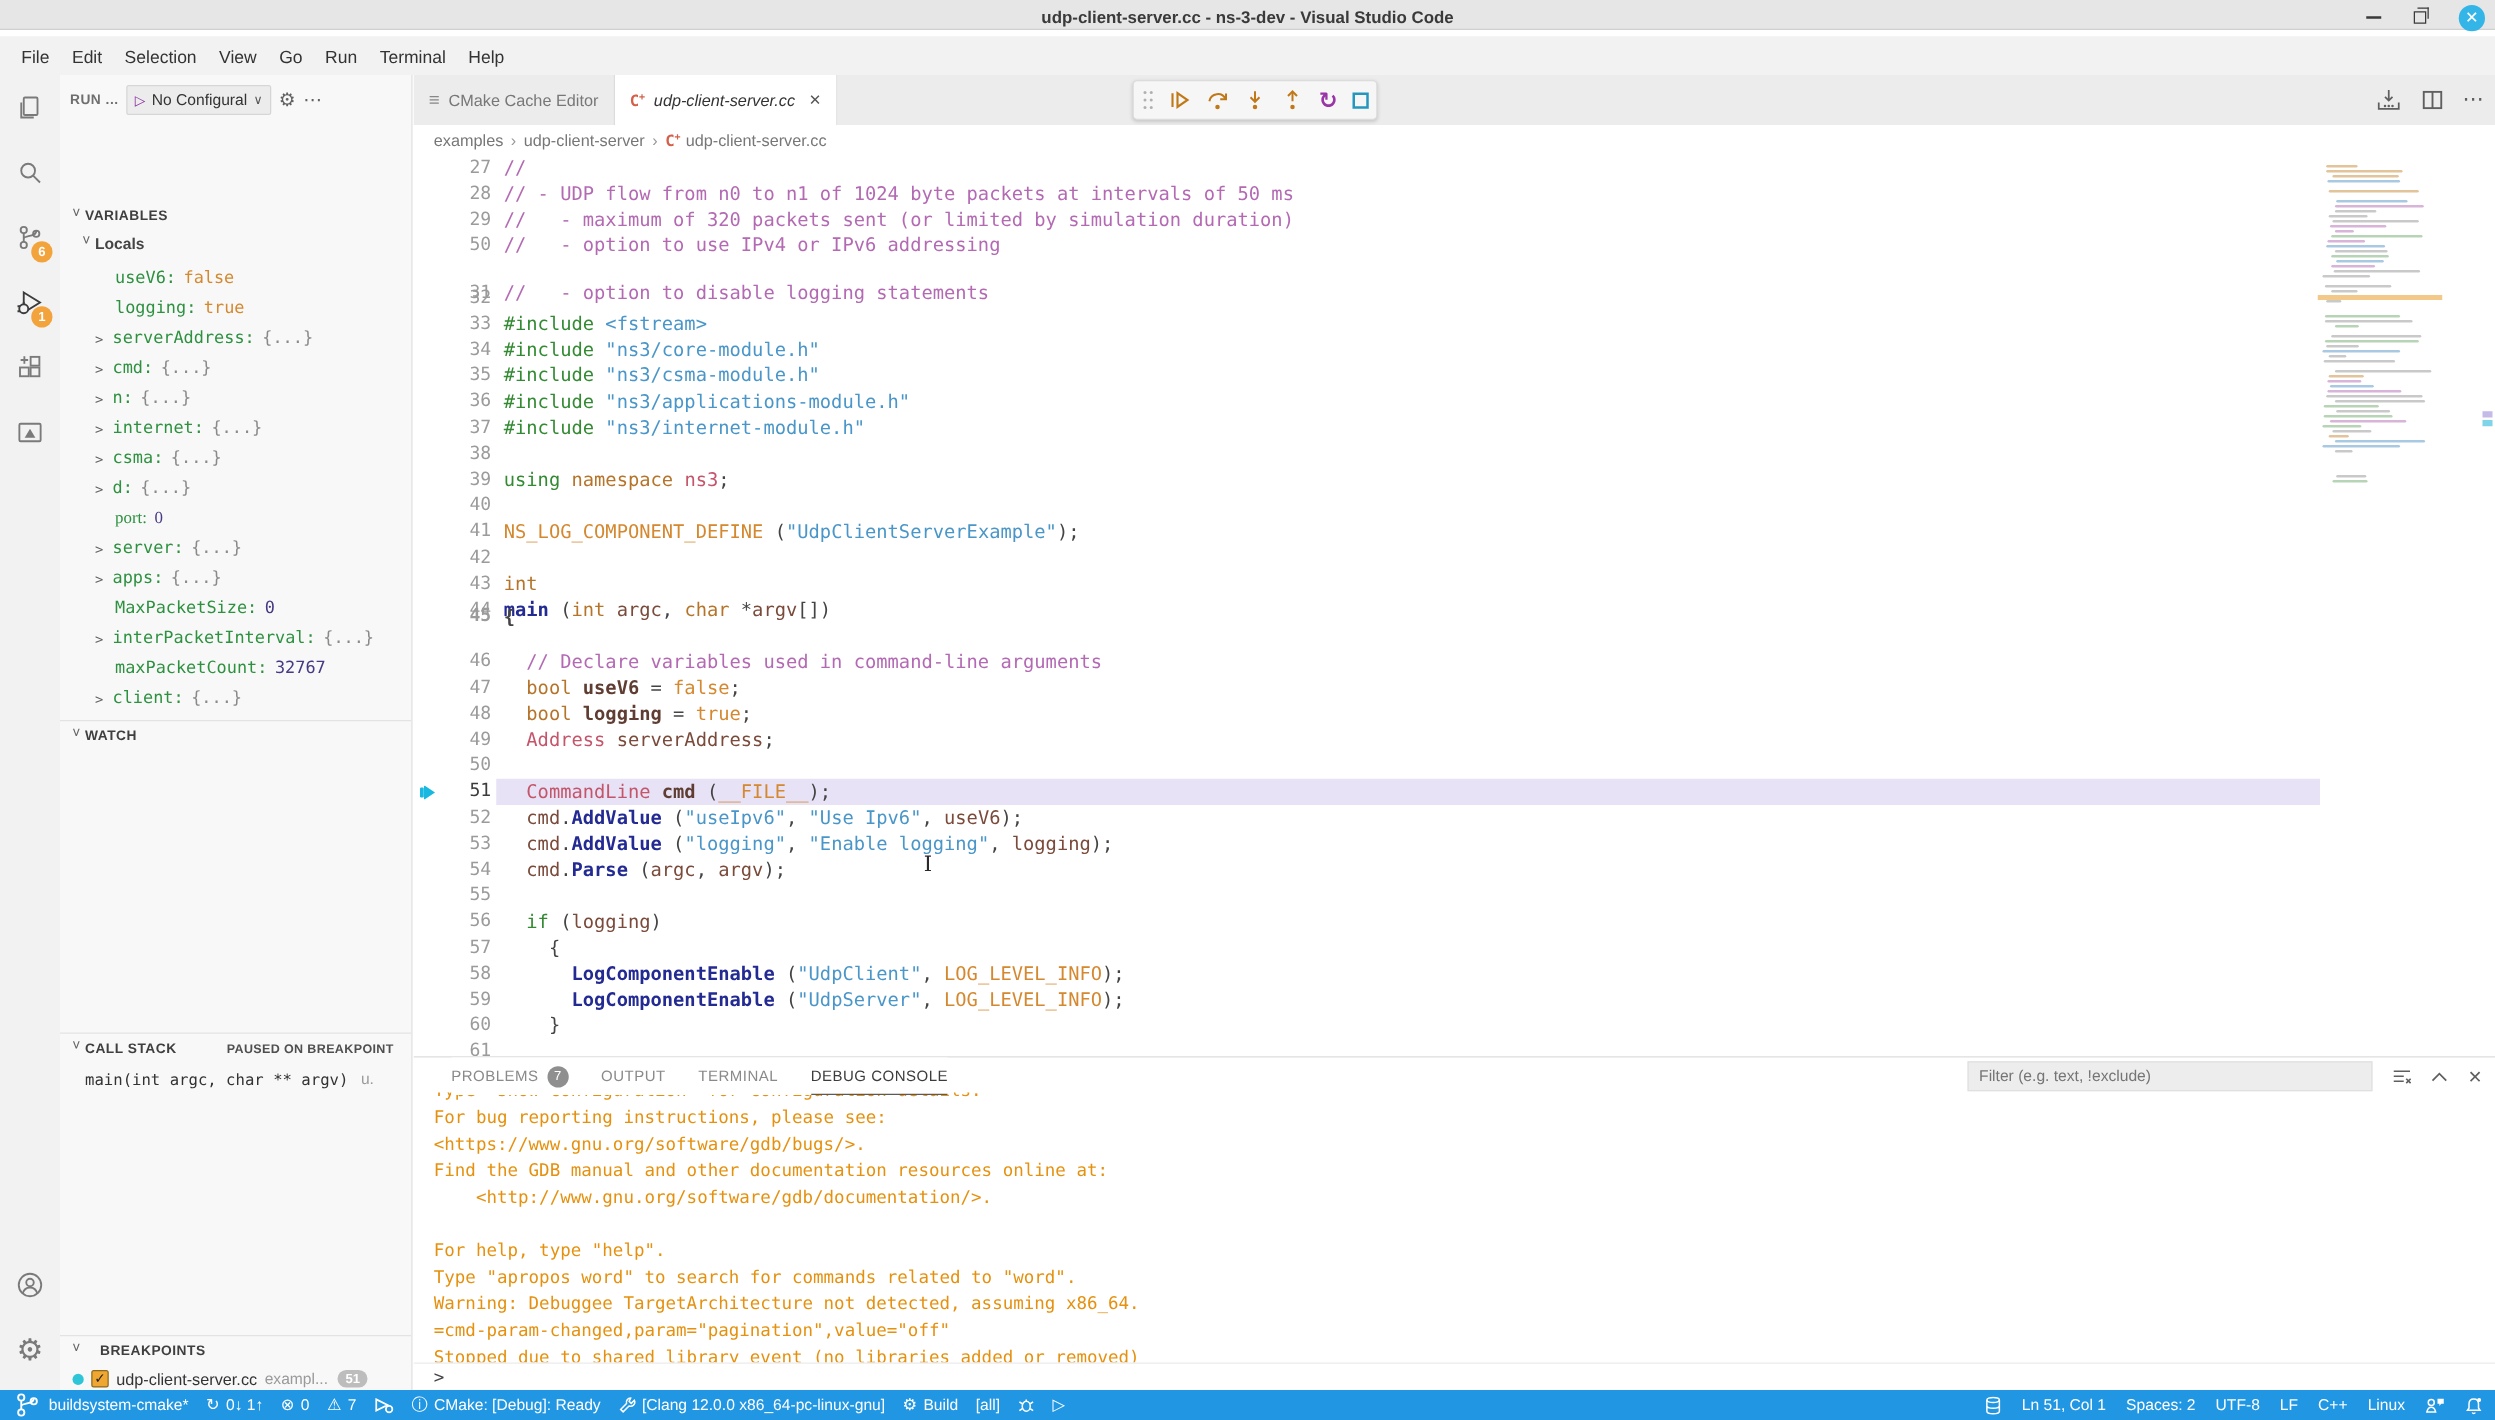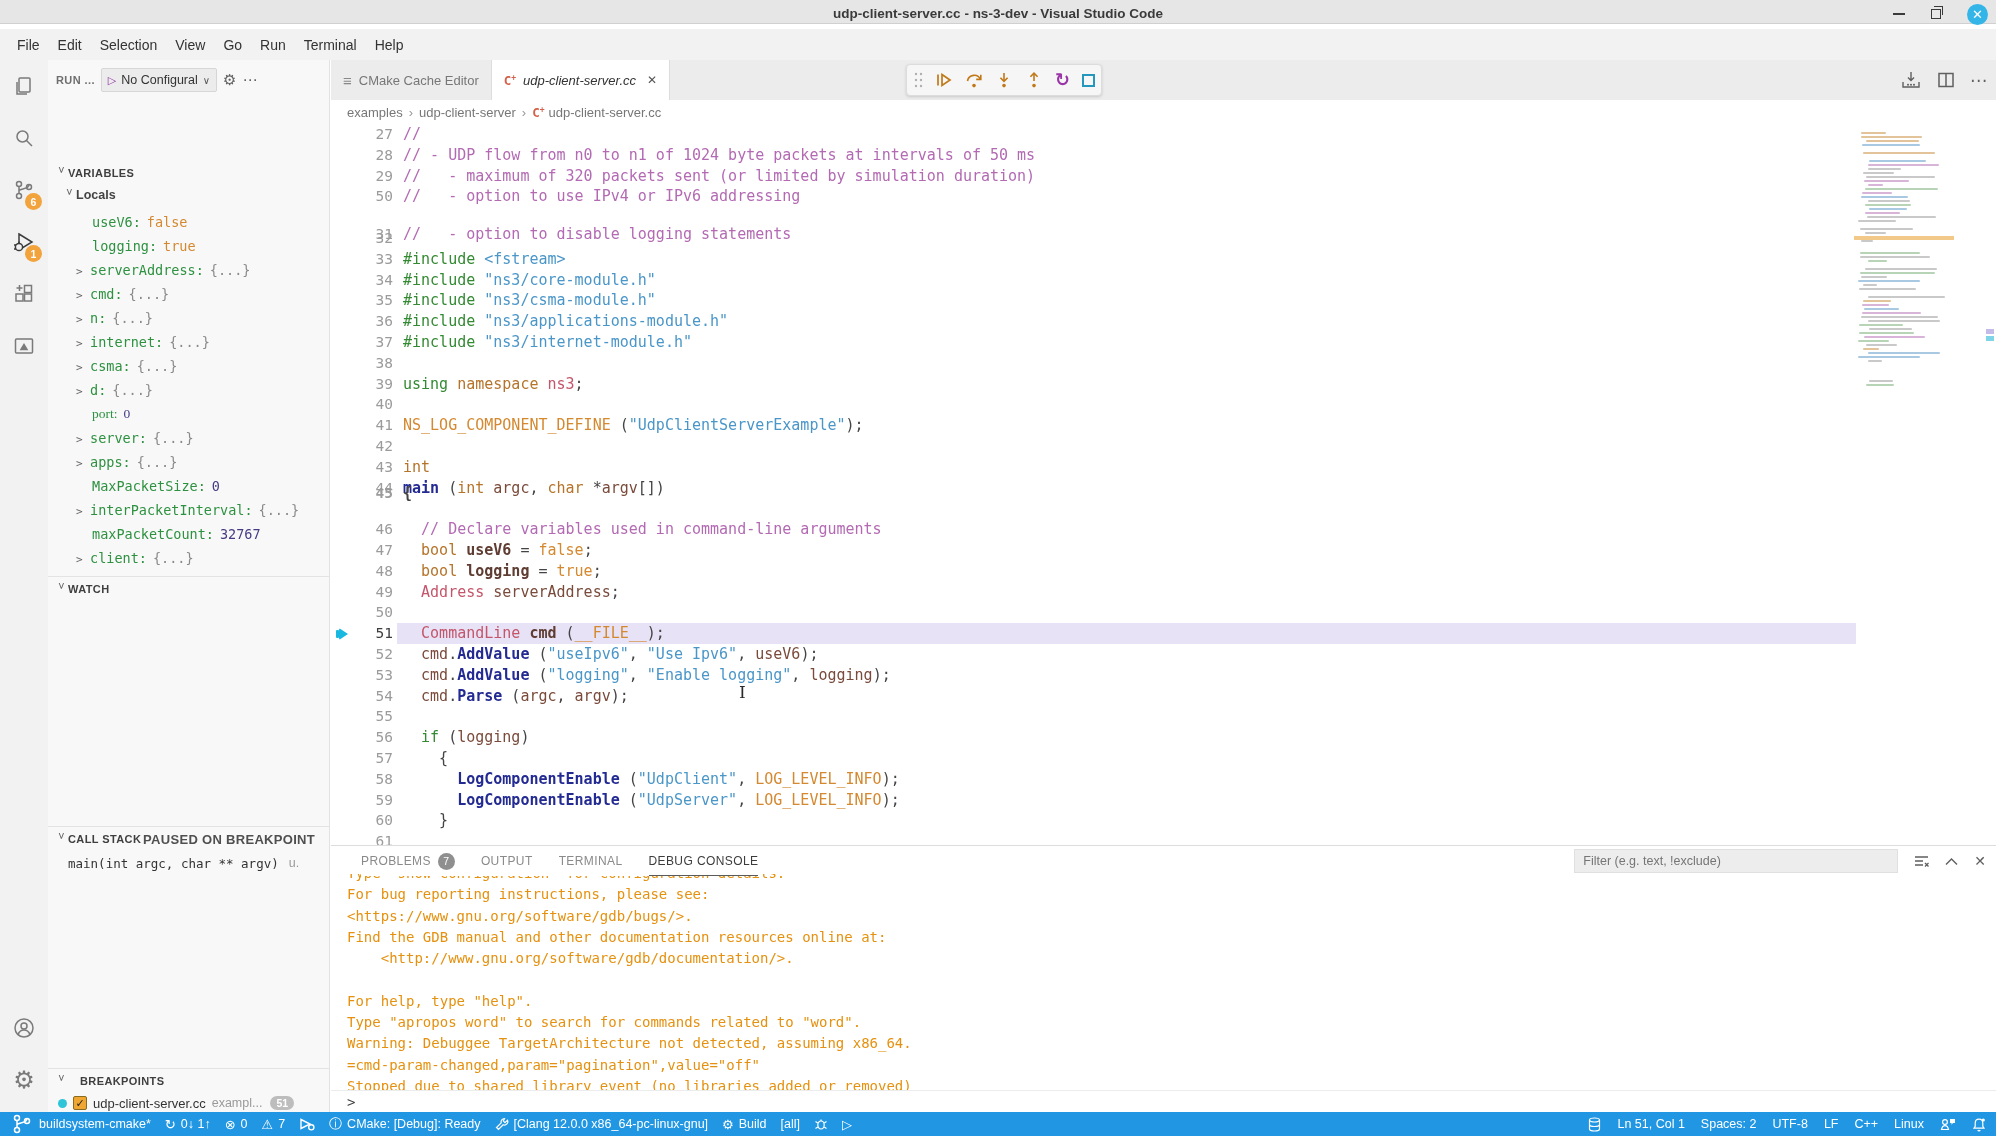--- a/index.html
+++ b/index.html
@@ -44,21 +44,21 @@
   .vname { color:#2d9140; }
   .vcolon { color:#2d9140; margin-right:6px; }
   .vv-bool { color:#d4882f; }
   .vv-obj { color:#8a8a8a; }
   .vv-num { color:#473a85; }
   .side-sep { position:absolute; left:0; right:0; height:1px; background:#e3e3e3; }
   #locals-row { position:absolute; top:124px; left:0; height:22px; display:flex; align-items:center; font-size:12.5px; font-weight:bold; color:#444; }
   #locals-row .chev { margin-left:14px; }
   #watch-hdr { position:absolute; top:518px; left:0; right:0; }
   #callstack-hdr { position:absolute; top:768px; left:0; right:0; }
-  #callstack-badge { margin-left:auto; margin-right:14px; font-size:13px; font-weight:bold; color:#4f4f4f; letter-spacing:.3px; }
+  #callstack-badge { margin-left:auto; margin-right:14px; font-size:10px; font-weight:bold; color:#4f4f4f; letter-spacing:.3px; }
   #stack-frame { position:absolute; top:792px; left:0; right:0; height:22px; display:flex; align-items:center; padding-left:20px; font-family:"DejaVu Sans Mono",monospace; font-size:12.5px; color:#333; white-space:nowrap; }
   #stack-frame .loc { color:#9a9a9a; margin-left:10px; font-family:"Liberation Sans",sans-serif; }
   #bp-hdr { position:absolute; top:1010px; left:0; right:0;gap:12px; }
   #bp-row { position:absolute; top:1032px; left:0; right:0; height:22px; display:flex; align-items:center; padding-left:10px; gap:6px; }
   .bp-dot { width:9px; height:9px; border-radius:50%; background:#2ec5d8; }
   .bp-check { width:14px; height:14px; background:#f0a732; border:1px solid #8a6a1e; border-radius:2px; color:#222; font-size:11px; line-height:13px; text-align:center; font-weight:bold; }
   .bp-file { font-size:13px; color:#333; }
   .bp-path { font-size:12.5px; color:#9a9a9a; }
   .bp-line-badge { margin-left:2px; background:#bdbdbd; color:#fff; border-radius:8px; font-size:10.5px; padding:1px 6px; font-weight:bold; }
 

